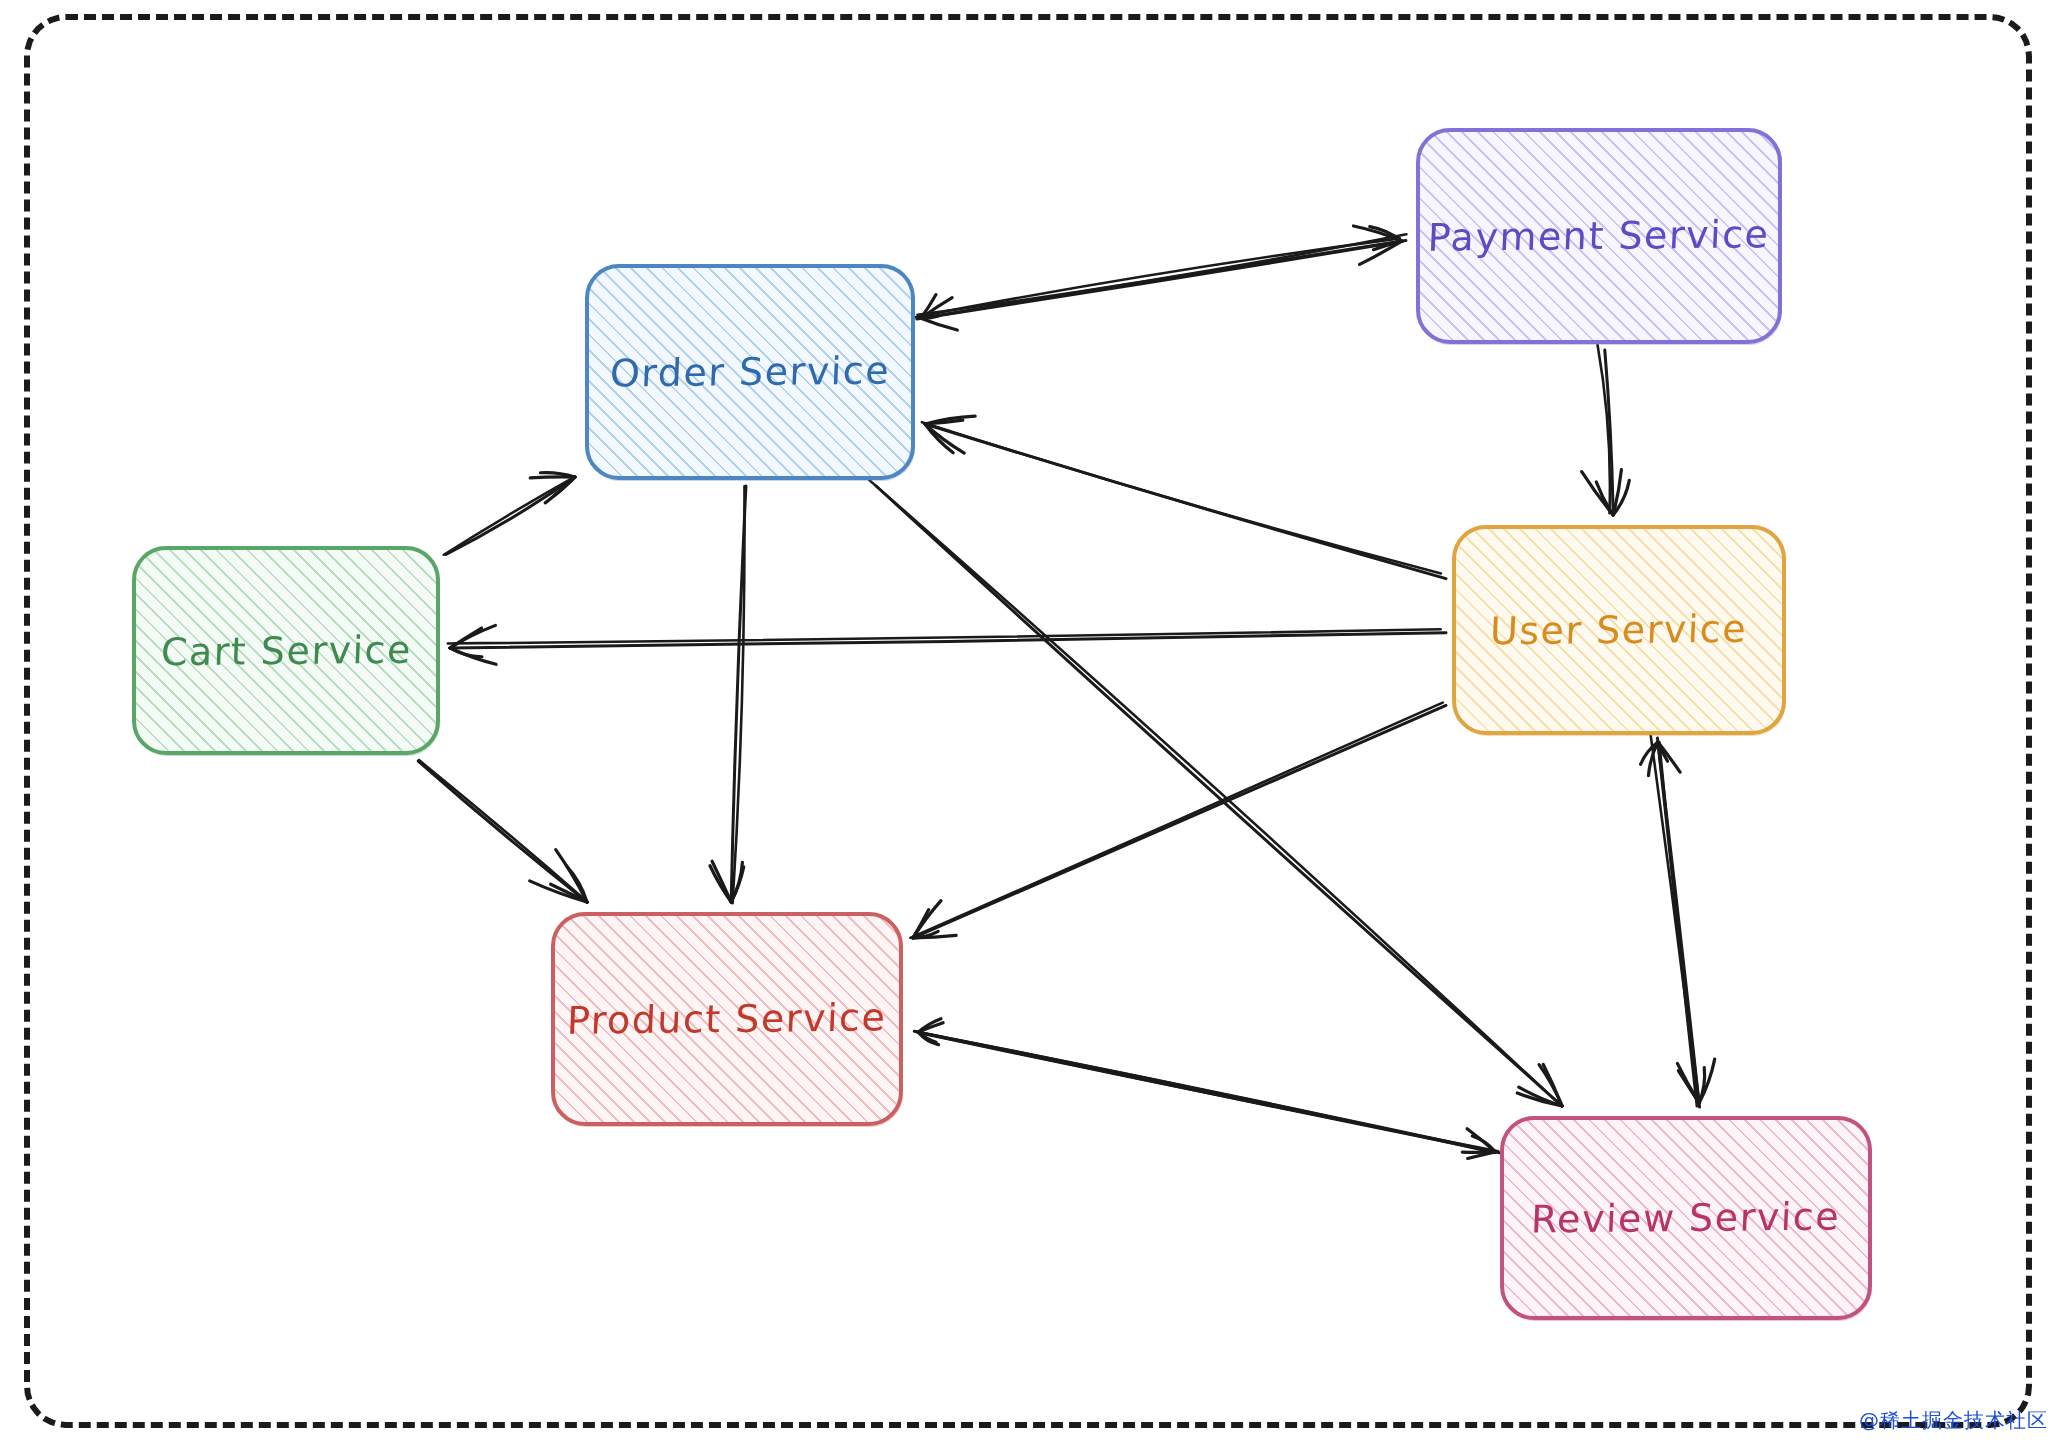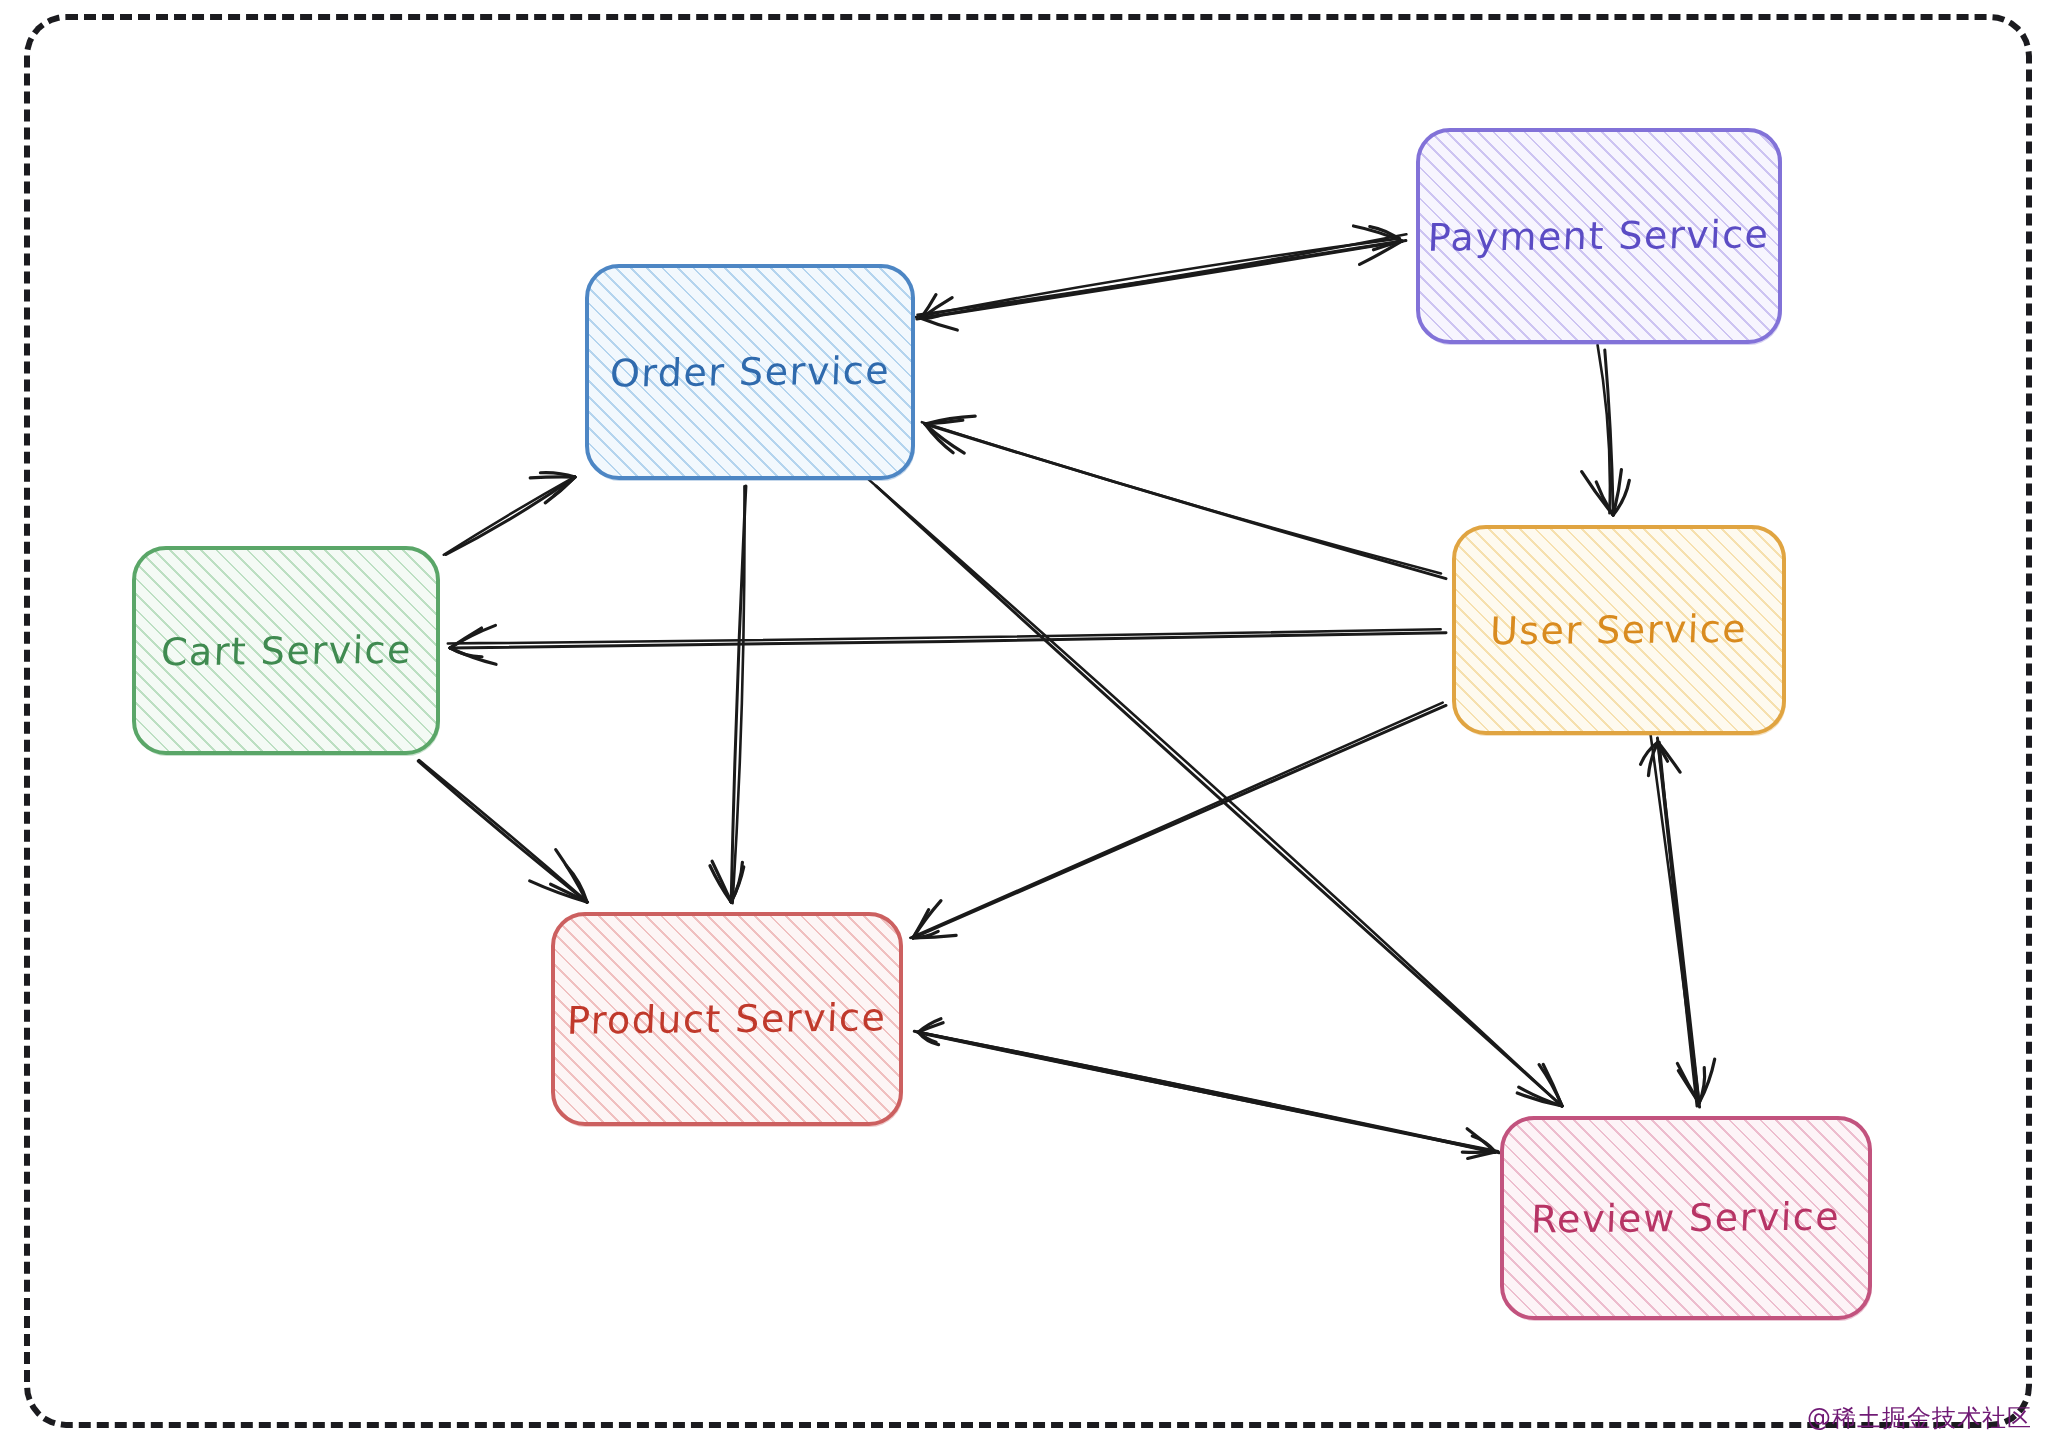--- a/index.html
+++ b/index.html
@@ -15,22 +15,22 @@
     border-style:solid;border-width:4px;border-radius:34px;
     display:flex;align-items:center;justify-content:center;
   }
   .node .label{
     font-family:"DejaVu Sans",sans-serif;
     font-size:38px;letter-spacing:1.5px;white-space:nowrap;
     transform:skewX(-3deg) rotate(-0.6deg);
     font-weight:500;
   }
   .wm{
-    position:absolute;right:25px;bottom:8px;
-    font-family:"DejaVu Sans",sans-serif;font-size:24px;color:#701a75;
+    position:absolute;right:9px;bottom:8px;
+    font-family:"DejaVu Sans",sans-serif;font-size:20px;color:#1d4ed8;
     letter-spacing:1px;user-select:none;
   }
 </style>
 </head>
 <body>
 
 <div id="canvas">
 
   <div id="frame"></div>
 

